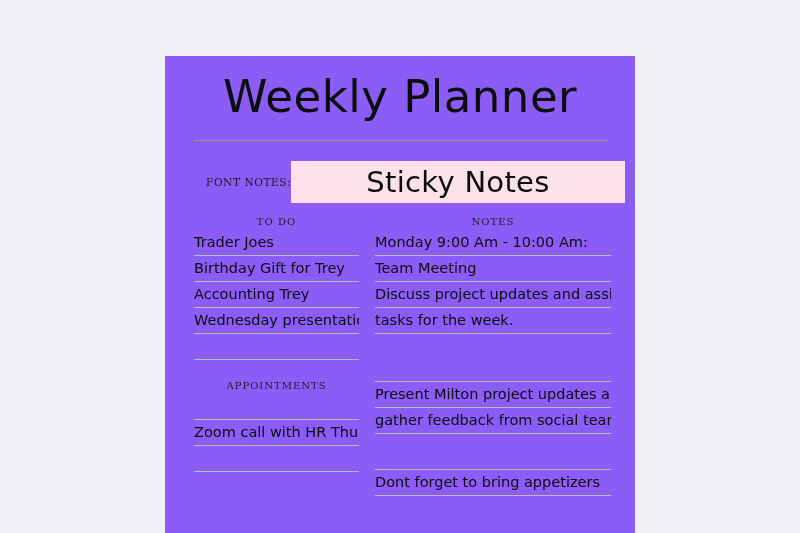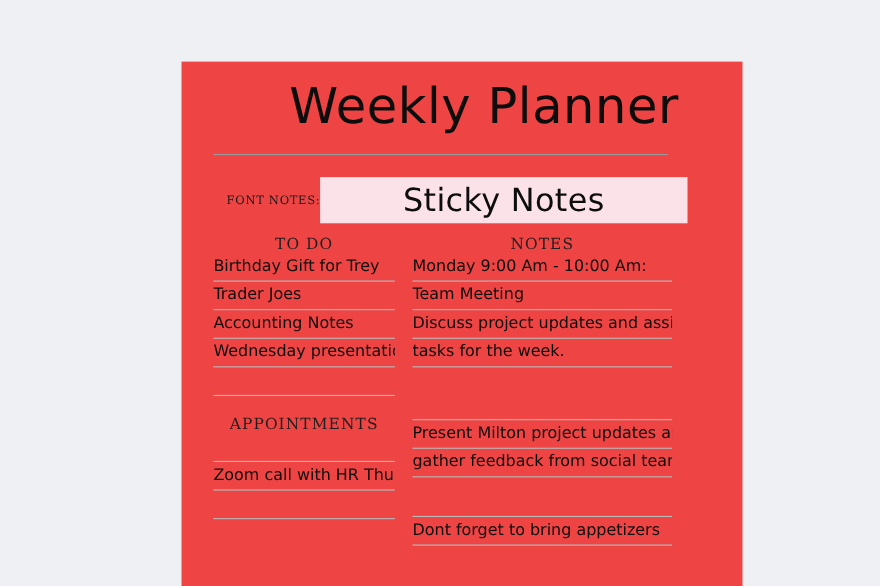--- a/index.html
+++ b/index.html
@@ -13,22 +13,21 @@
     font-family: "DejaVu Sans", sans-serif;
     overflow: hidden;
   }
 
   #page {
     position: absolute;
     left: 165px;
     top: 56px;
     width: 470px;
     height: 477px;
-    background: #ef4444;
-    padding-left: 40px;
+    background: #8b5cf6;
   }
 
   
   .title {
     margin: 0;
     padding: 18px 0 0 0;
     text-align: center;
     font-family: "DejaVu Sans", sans-serif;
     font-weight: 400;
     font-size: 45px;
@@ -94,21 +93,21 @@
   .col {
     position: absolute;
     top: 0;
   }
   .col-left  { left: 29px;  width: 165px; }
   .col-right { left: 210px; width: 236px; }
 
   .section-head {
     text-align: center;
     font-family: "DejaVu Serif", serif;
-    font-size: 14px;
+    font-size: 10px;
     letter-spacing: 1.0px;
     color: #1f1f1f;
     height: 16px;
     line-height: 16px;
   }
 
   .ruled {
     list-style: none;
     margin: 0;
     padding: 0;
@@ -153,23 +152,23 @@
     </div>
   </div>
 
   <div class="columns">
 
     <div class="col col-left">
 
       <div class="group">
         <div class="section-head">TO DO</div>
         <ul class="ruled">
+          <li>Trader Joes</li>
           <li>Birthday Gift for Trey</li>
-          <li>Trader Joes</li>
-          <li>Accounting Notes</li>
+          <li>Accounting Trey</li>
           <li>Wednesday presentation</li>
           <li class="blank"></li>
         </ul>
       </div>
 
       <div class="spacer-md"></div>
 
       <div class="group">
         <div class="section-head">APPOINTMENTS</div>
         <ul class="ruled">

